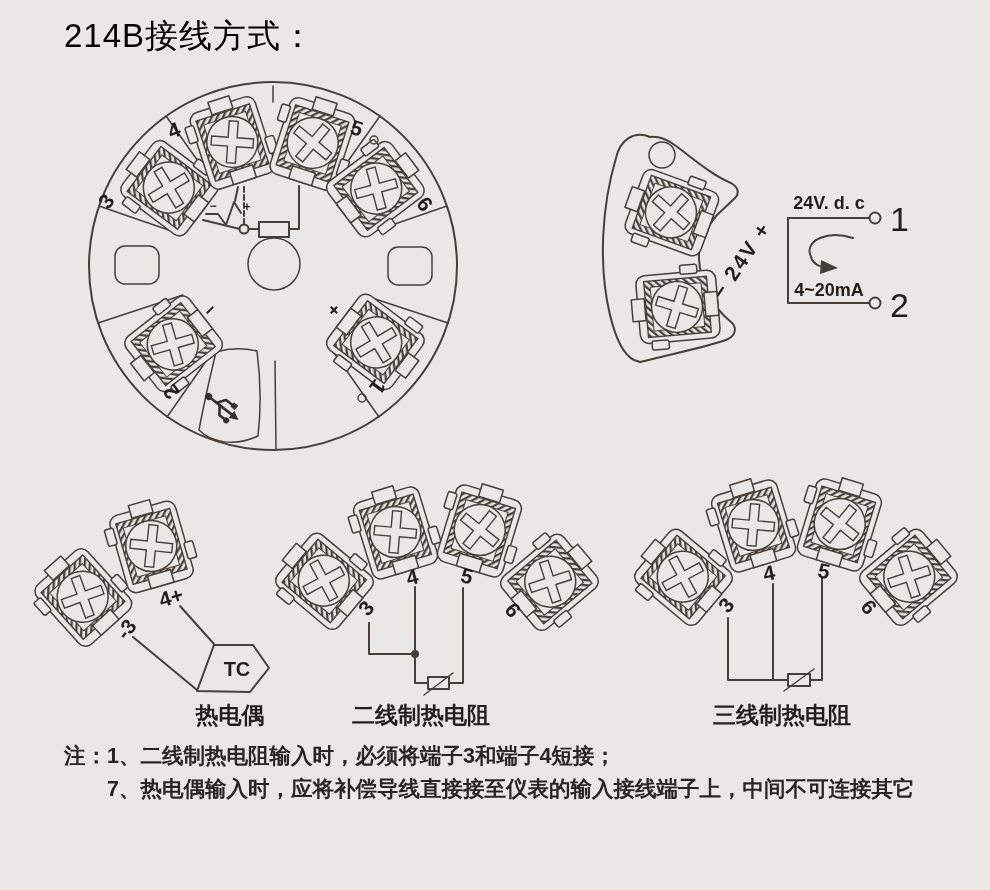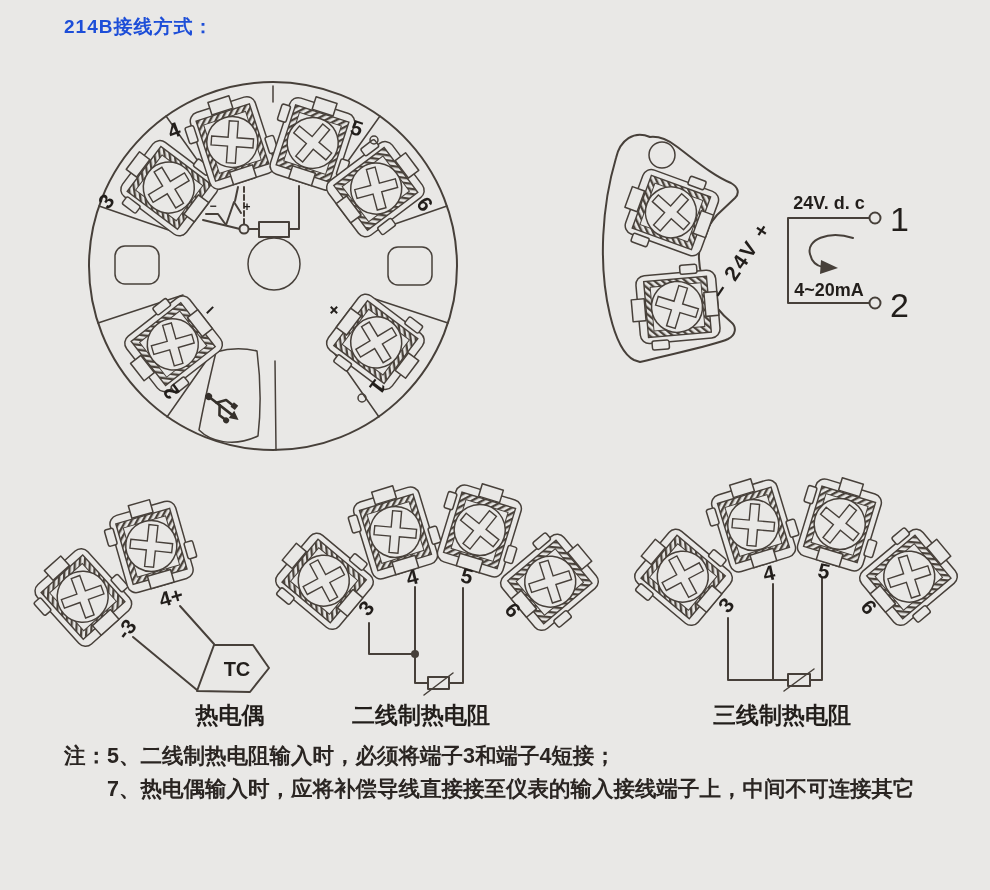--- a/index.html
+++ b/index.html
@@ -5,21 +5,21 @@
   html,body{margin:0;padding:0;}
   body{
     width:990px;height:890px;position:relative;overflow:hidden;
     background:#e9e8e6;
     font-family:"Liberation Sans","DejaVu Sans",sans-serif;
     color:#221e1b;
   }
   #stage{position:absolute;left:0;top:0;}
   .title{
     position:absolute;left:64px;top:14px;
-    font-size:19px;font-weight:700;color:#1d4ed8;letter-spacing:1px;
+    font-size:33px;font-weight:400;color:#000000;letter-spacing:1px;
   }
   .notes{
     position:absolute;left:64px;top:740px;width:880px;
     font-size:21.5px;line-height:33px;font-weight:600;color:#2a2522;
   }
   .notes .indent{padding-left:43px;}
   
   .ln{fill:none;stroke:#47403a;stroke-width:2;stroke-linecap:round;stroke-linejoin:round;}
   .thin{stroke-width:1.5;}
   .fillbg{fill:#e9e8e6;}
@@ -184,15 +184,15 @@
     <use href="#term" transform="translate(910 576) rotate(50)"></use>
     <text class="num" transform="translate(726 605) rotate(-50)" text-anchor="middle" dominant-baseline="central">3</text>
     <text class="num" transform="translate(769 573) rotate(-12)" text-anchor="middle" dominant-baseline="central">4</text>
     <text class="num" transform="translate(824 571) rotate(12)" text-anchor="middle" dominant-baseline="central">5</text>
     <text class="num" transform="translate(869 607) rotate(50)" text-anchor="middle" dominant-baseline="central">6</text>
     <text class="cap" x="782" y="723" text-anchor="middle">三线制热电阻</text>
   </g>
 </svg>
 
 <div class="notes">
-  <div>注：5、二线制热电阻输入时，必须将端子3和端子4短接；</div>
+  <div>注：1、二线制热电阻输入时，必须将端子3和端子4短接；</div>
   <div class="indent">7、热电偶输入时，应将补偿导线直接接至仪表的输入接线端子上，中间不可连接其它</div>
 </div>
 
 </body></html>

